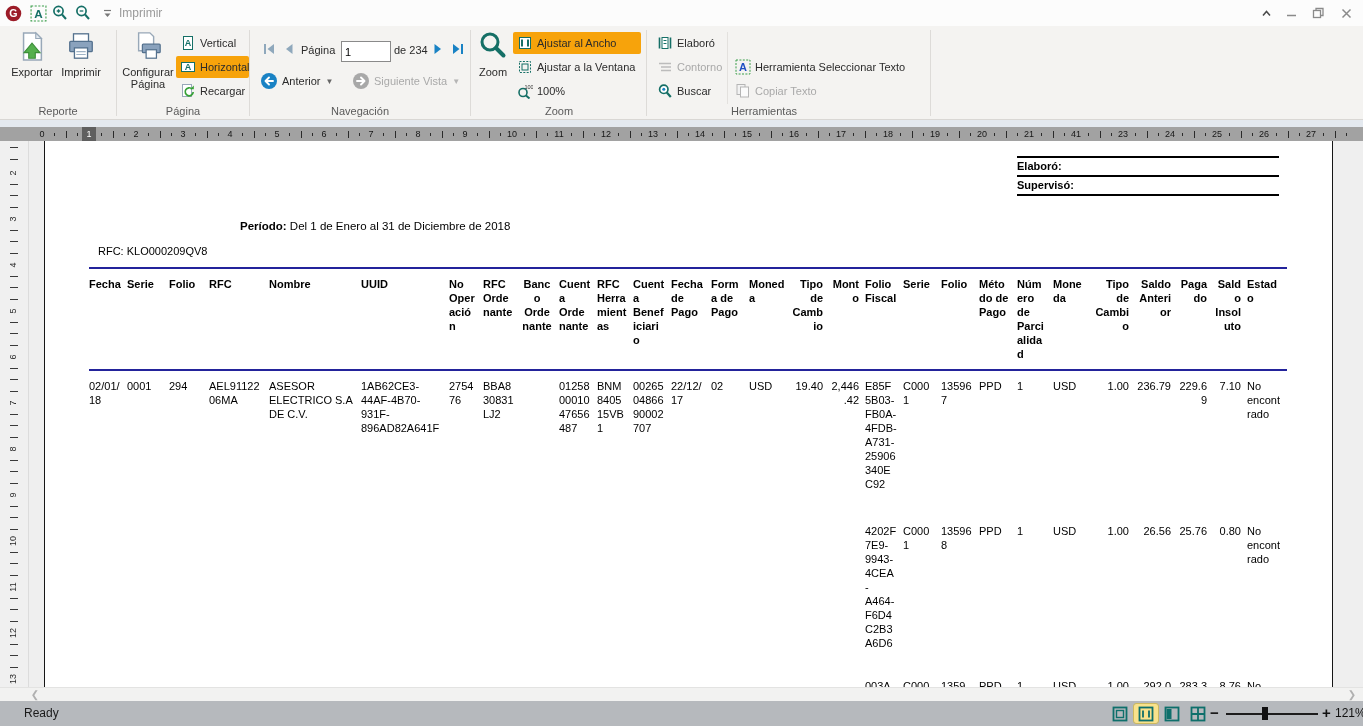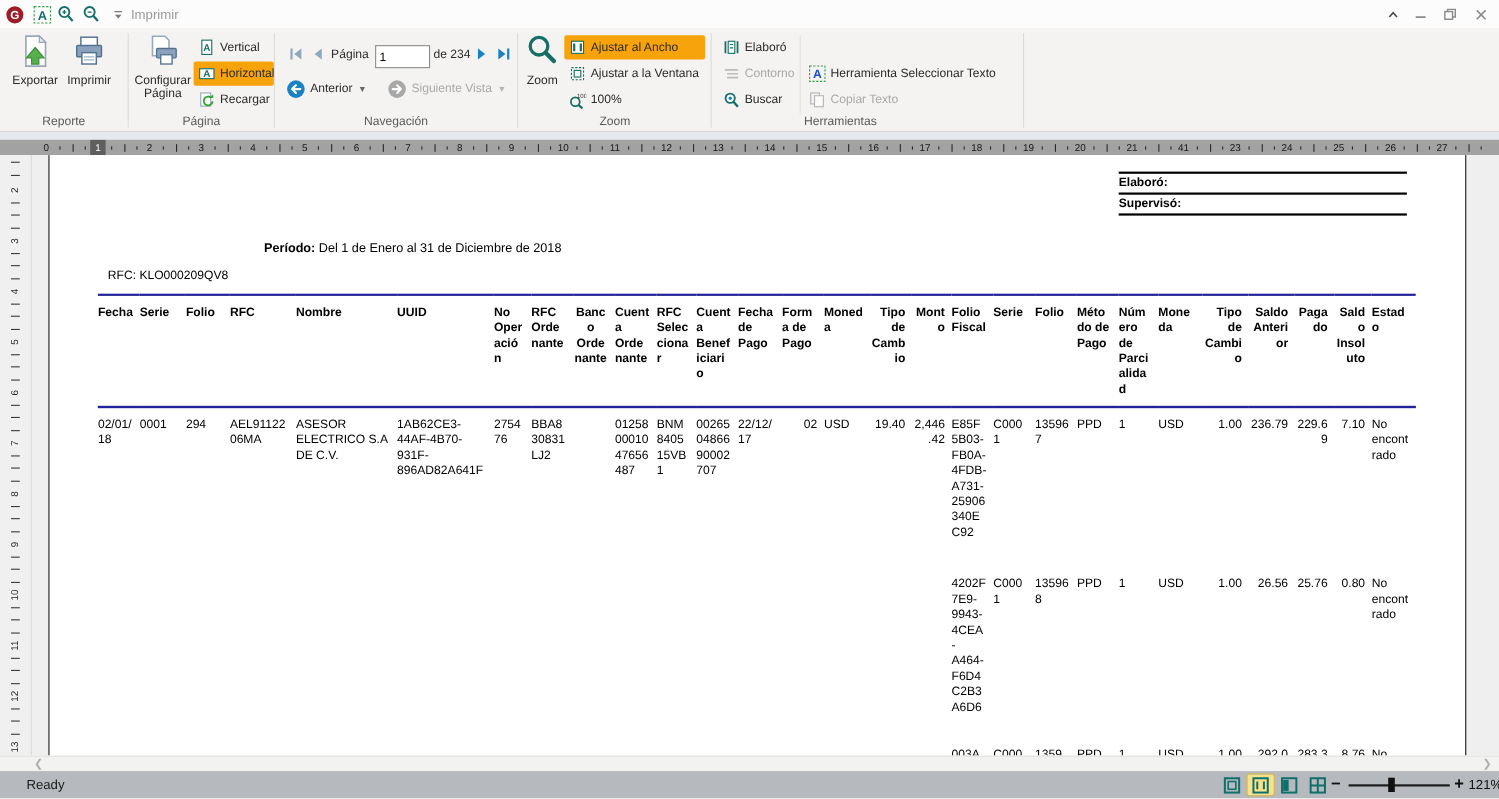--- a/index.html
+++ b/index.html
@@ -562,21 +562,21 @@
             <th style="text-align: left;">Fecha</th>
             <th style="text-align: left;">Serie</th>
             <th style="text-align: left;">Folio</th>
             <th style="text-align: left;">RFC</th>
             <th style="text-align: left;">Nombre</th>
             <th style="text-align: left;">UUID</th>
             <th style="text-align: left;">No Operación</th>
             <th style="text-align: left;">RFC Ordenante</th>
             <th style="text-align: center;">Banco Ordenante</th>
             <th style="text-align: left;">Cuenta Ordenante</th>
-            <th style="text-align: left;">RFC Seleccionar</th>
+            <th style="text-align: left;">RFC Herramientas</th>
             <th style="text-align: left;">Cuenta Beneficiario</th>
             <th style="text-align: left;">Fecha de Pago</th>
             <th style="text-align: left;">Forma de Pago</th>
             <th style="text-align: left;">Moneda</th>
             <th style="text-align: right;">Tipo de Cambio</th>
             <th style="text-align: right;">Monto</th>
             <th style="text-align: left;">Folio Fiscal</th>
             <th style="text-align: left;">Serie</th>
             <th style="text-align: left;">Folio</th>
             <th style="text-align: left;">Método de Pago</th>
@@ -597,21 +597,21 @@
             <td style="text-align: left; height: 137px;">AEL9112206MA</td>
             <td style="text-align: left; height: 137px;">ASESOR ELECTRICO S.A DE C.V.</td>
             <td style="text-align: left; height: 137px;">1AB62CE3-44AF-4B70-931F-896AD82A641F</td>
             <td style="text-align: left; height: 137px;">275476</td>
             <td style="text-align: left; height: 137px;">BBA830831LJ2</td>
             <td style="text-align: left; height: 137px;"></td>
             <td style="text-align: left; height: 137px;">012580001047656487</td>
             <td style="text-align: left; height: 137px;">BNM840515VB1</td>
             <td style="text-align: left; height: 137px;">002650486690002707</td>
             <td style="text-align: left; height: 137px;">22/12/17</td>
-            <td style="text-align: right; height: 137px;">02</td>
+            <td style="text-align: left; height: 137px;">02</td>
             <td style="text-align: left; height: 137px;">USD</td>
             <td style="text-align: right; height: 137px;">19.40</td>
             <td style="text-align: right; height: 137px;">2,446.42</td>
             <td style="text-align: left; height: 137px;">E85F5B03-FB0A-4FDB-A731-25906340EC92</td>
             <td style="text-align: left; height: 137px;">C0001</td>
             <td style="text-align: left; height: 137px;">135967</td>
             <td style="text-align: left; height: 137px;">PPD</td>
             <td style="text-align: left; height: 137px;">1</td>
             <td style="text-align: left; height: 137px;">USD</td>
             <td style="text-align: right; height: 137px;">1.00</td>

